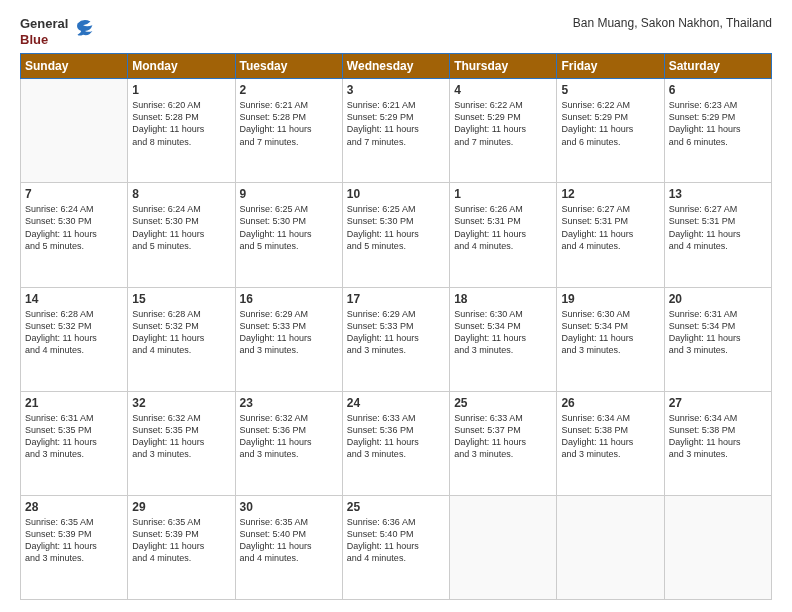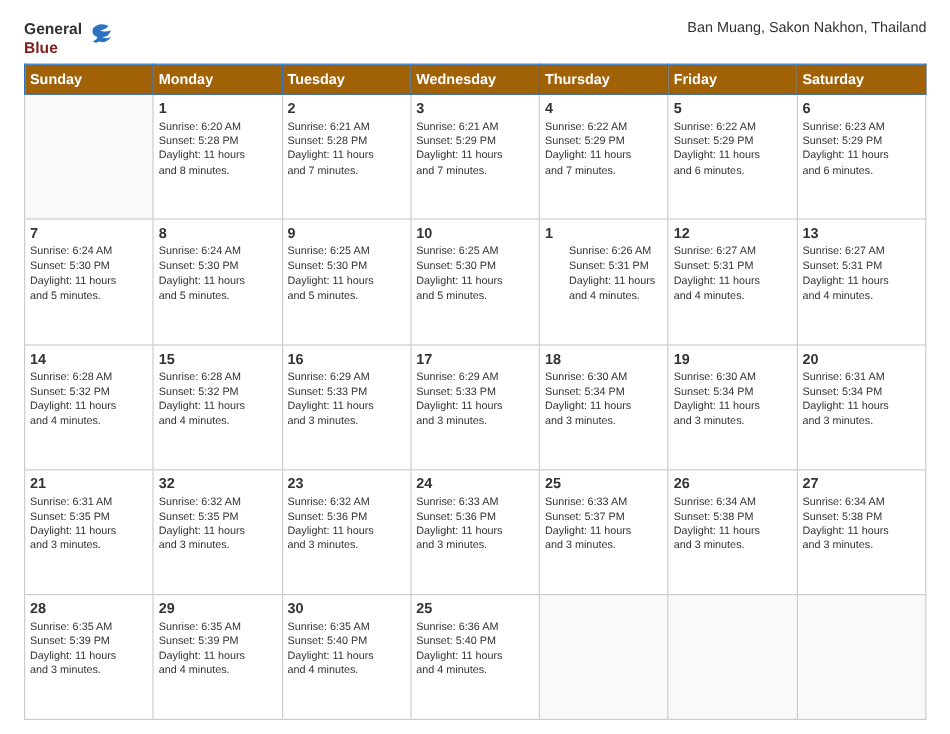--- a/index.html
+++ b/index.html
@@ -197,21 +197,21 @@
           </td>
           <td>
             <span class="day-number">10</span>
             <div class="cell-text" style="white-space: pre-line;">Sunrise: 6:25 AM
 Sunset: 5:30 PM
 Daylight: 11 hours
 and 5 minutes.</div>
           </td>
           <td>
             <span class="day-number">1</span>
-            <div class="cell-text" style="white-space: pre-line; margin-left: 20px;">Sunrise: 6:26 AM
+            <div class="cell-text" style="white-space: pre-line;">Sunrise: 6:26 AM
 Sunset: 5:31 PM
 Daylight: 11 hours
 and 4 minutes.</div>
           </td>
           <td>
             <span class="day-number">12</span>
             <div class="cell-text" style="white-space: pre-line;">Sunrise: 6:27 AM
 Sunset: 5:31 PM
 Daylight: 11 hours
 and 4 minutes.</div>

